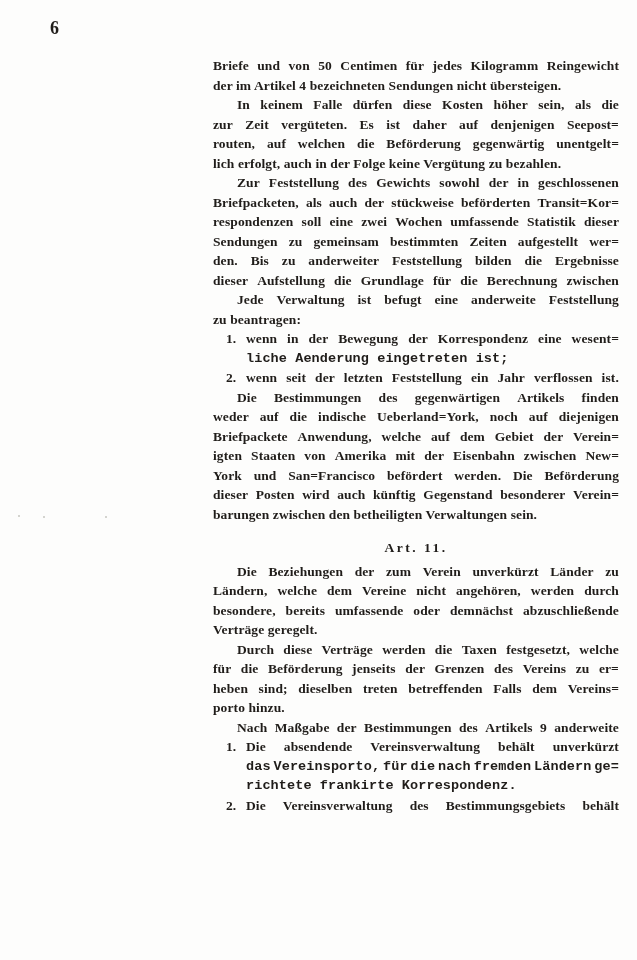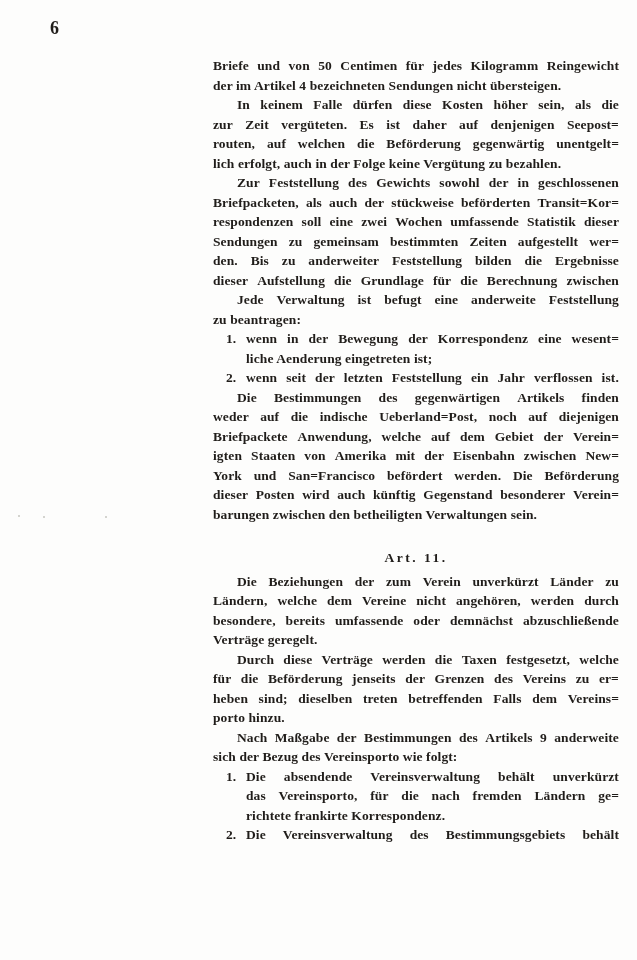--- a/index.html
+++ b/index.html
@@ -38,27 +38,27 @@
     letter-spacing: 0.1px;
   }
   .justify {
     display: flex;
     justify-content: space-between;
     white-space: normal;
   }
   .indent { padding-left: 24px; }
   .ln1 { position: relative; padding-left: 33px; }
   .ln1 .num { position: absolute; left: 13px; top: 0; }
-  .lnc { padding-left: 33px; }
+  .lnc { padding-left: 33px; font-family: Liberation Mono, monospace; }
   .heading {
     text-align: center;
     letter-spacing: 2.5px;
     line-height: 19.5px;
     height: 19.5px;
-    margin-top: 24px;
+    margin-top: 14px;
     margin-bottom: 4px;
     font-weight: 700;
   }
   .speck {
     position: absolute;
     width: 2px;
     height: 2px;
     background: #c6c6c0;
     border-radius: 50%;
   }
@@ -213,21 +213,21 @@
         <span>des</span>
         <span>gegenwärtigen</span>
         <span>Artikels</span>
         <span>finden</span>
       </div>
       <div class="line justify">
         <span>weder</span>
         <span>auf</span>
         <span>die</span>
         <span>indische</span>
-        <span>Ueberland=Post,</span>
+        <span>Ueberland=York,</span>
         <span>noch</span>
         <span>auf</span>
         <span>diejenigen</span>
       </div>
       <div class="line justify">
         <span>Briefpackete</span>
         <span>Anwendung,</span>
         <span>welche</span>
         <span>auf</span>
         <span>dem</span>
@@ -332,21 +332,20 @@
       <div class="line indent justify">
         <span>Nach</span>
         <span>Maßgabe</span>
         <span>der</span>
         <span>Bestimmungen</span>
         <span>des</span>
         <span>Artikels</span>
         <span>9</span>
         <span>anderweite</span>
       </div>
-      <div class="line">sich der Bezug des Vereinsporto wie folgt:</div>
       <div class="line ln1 justify">
         <span class="num">1.</span>
         <span>Die</span>
         <span>absendende</span>
         <span>Vereinsverwaltung</span>
         <span>behält</span>
         <span>unverkürzt</span>
       </div>
       <div class="line lnc justify">
         <span>das</span>

